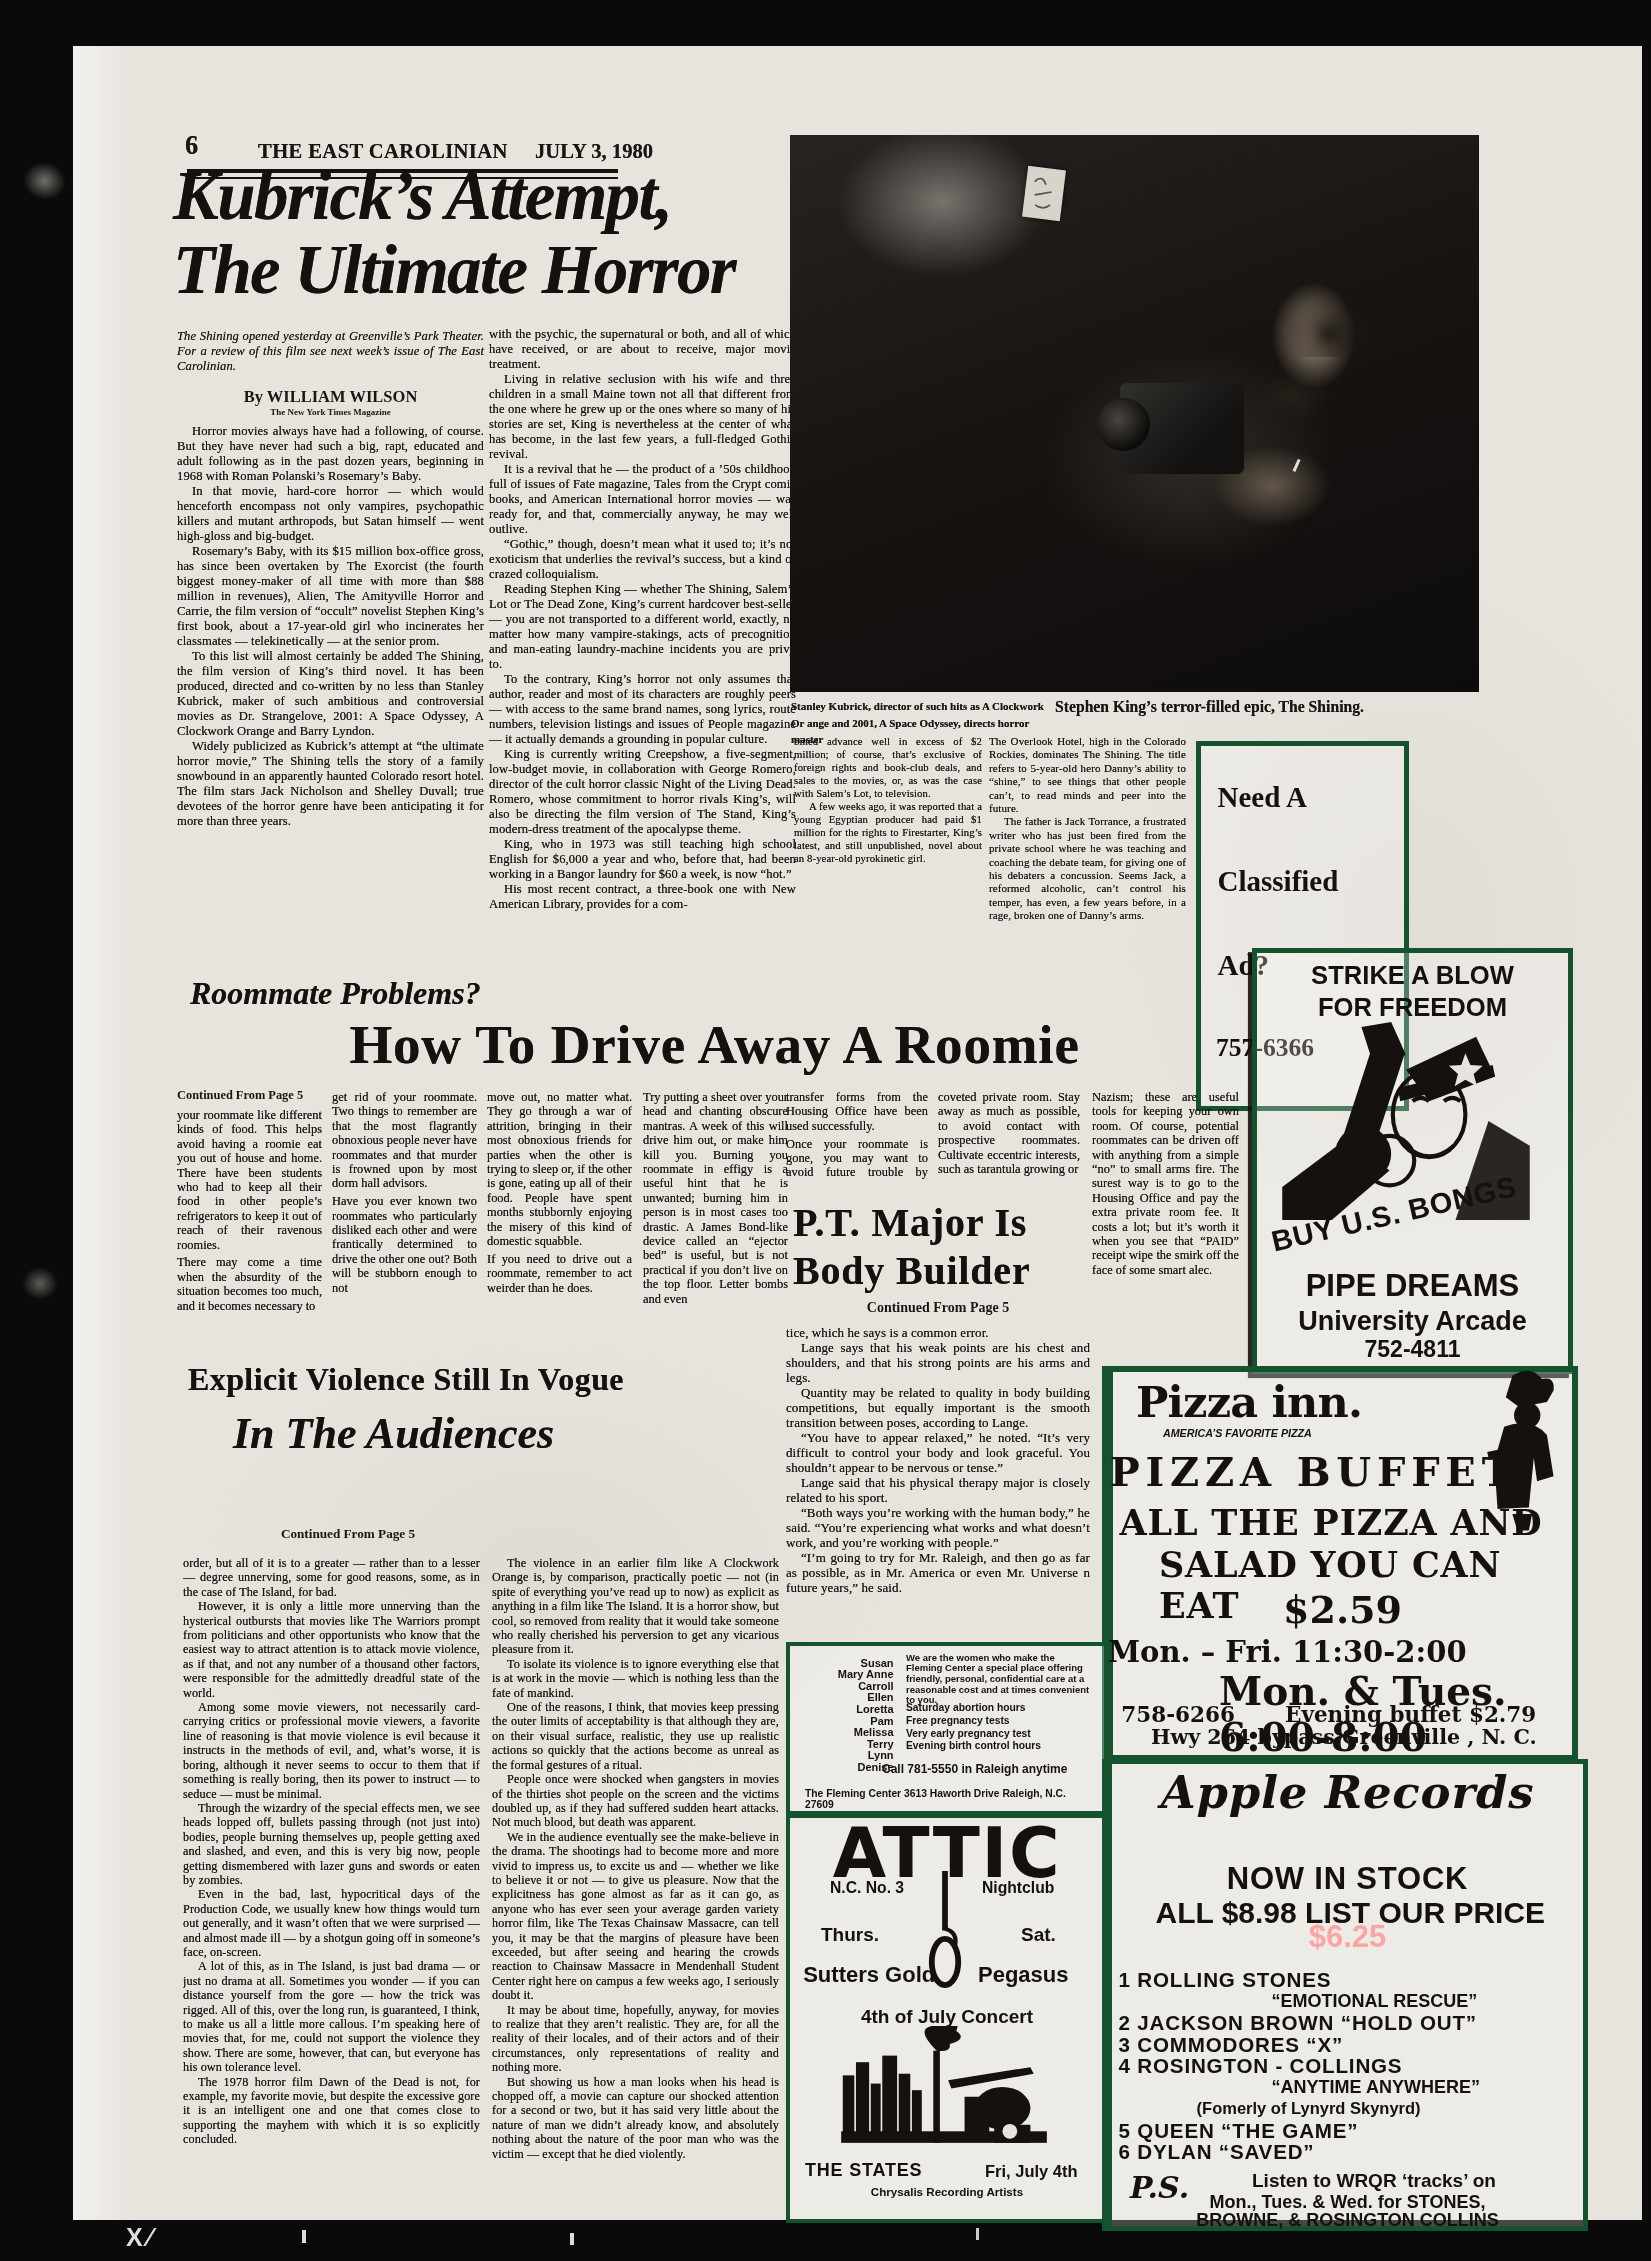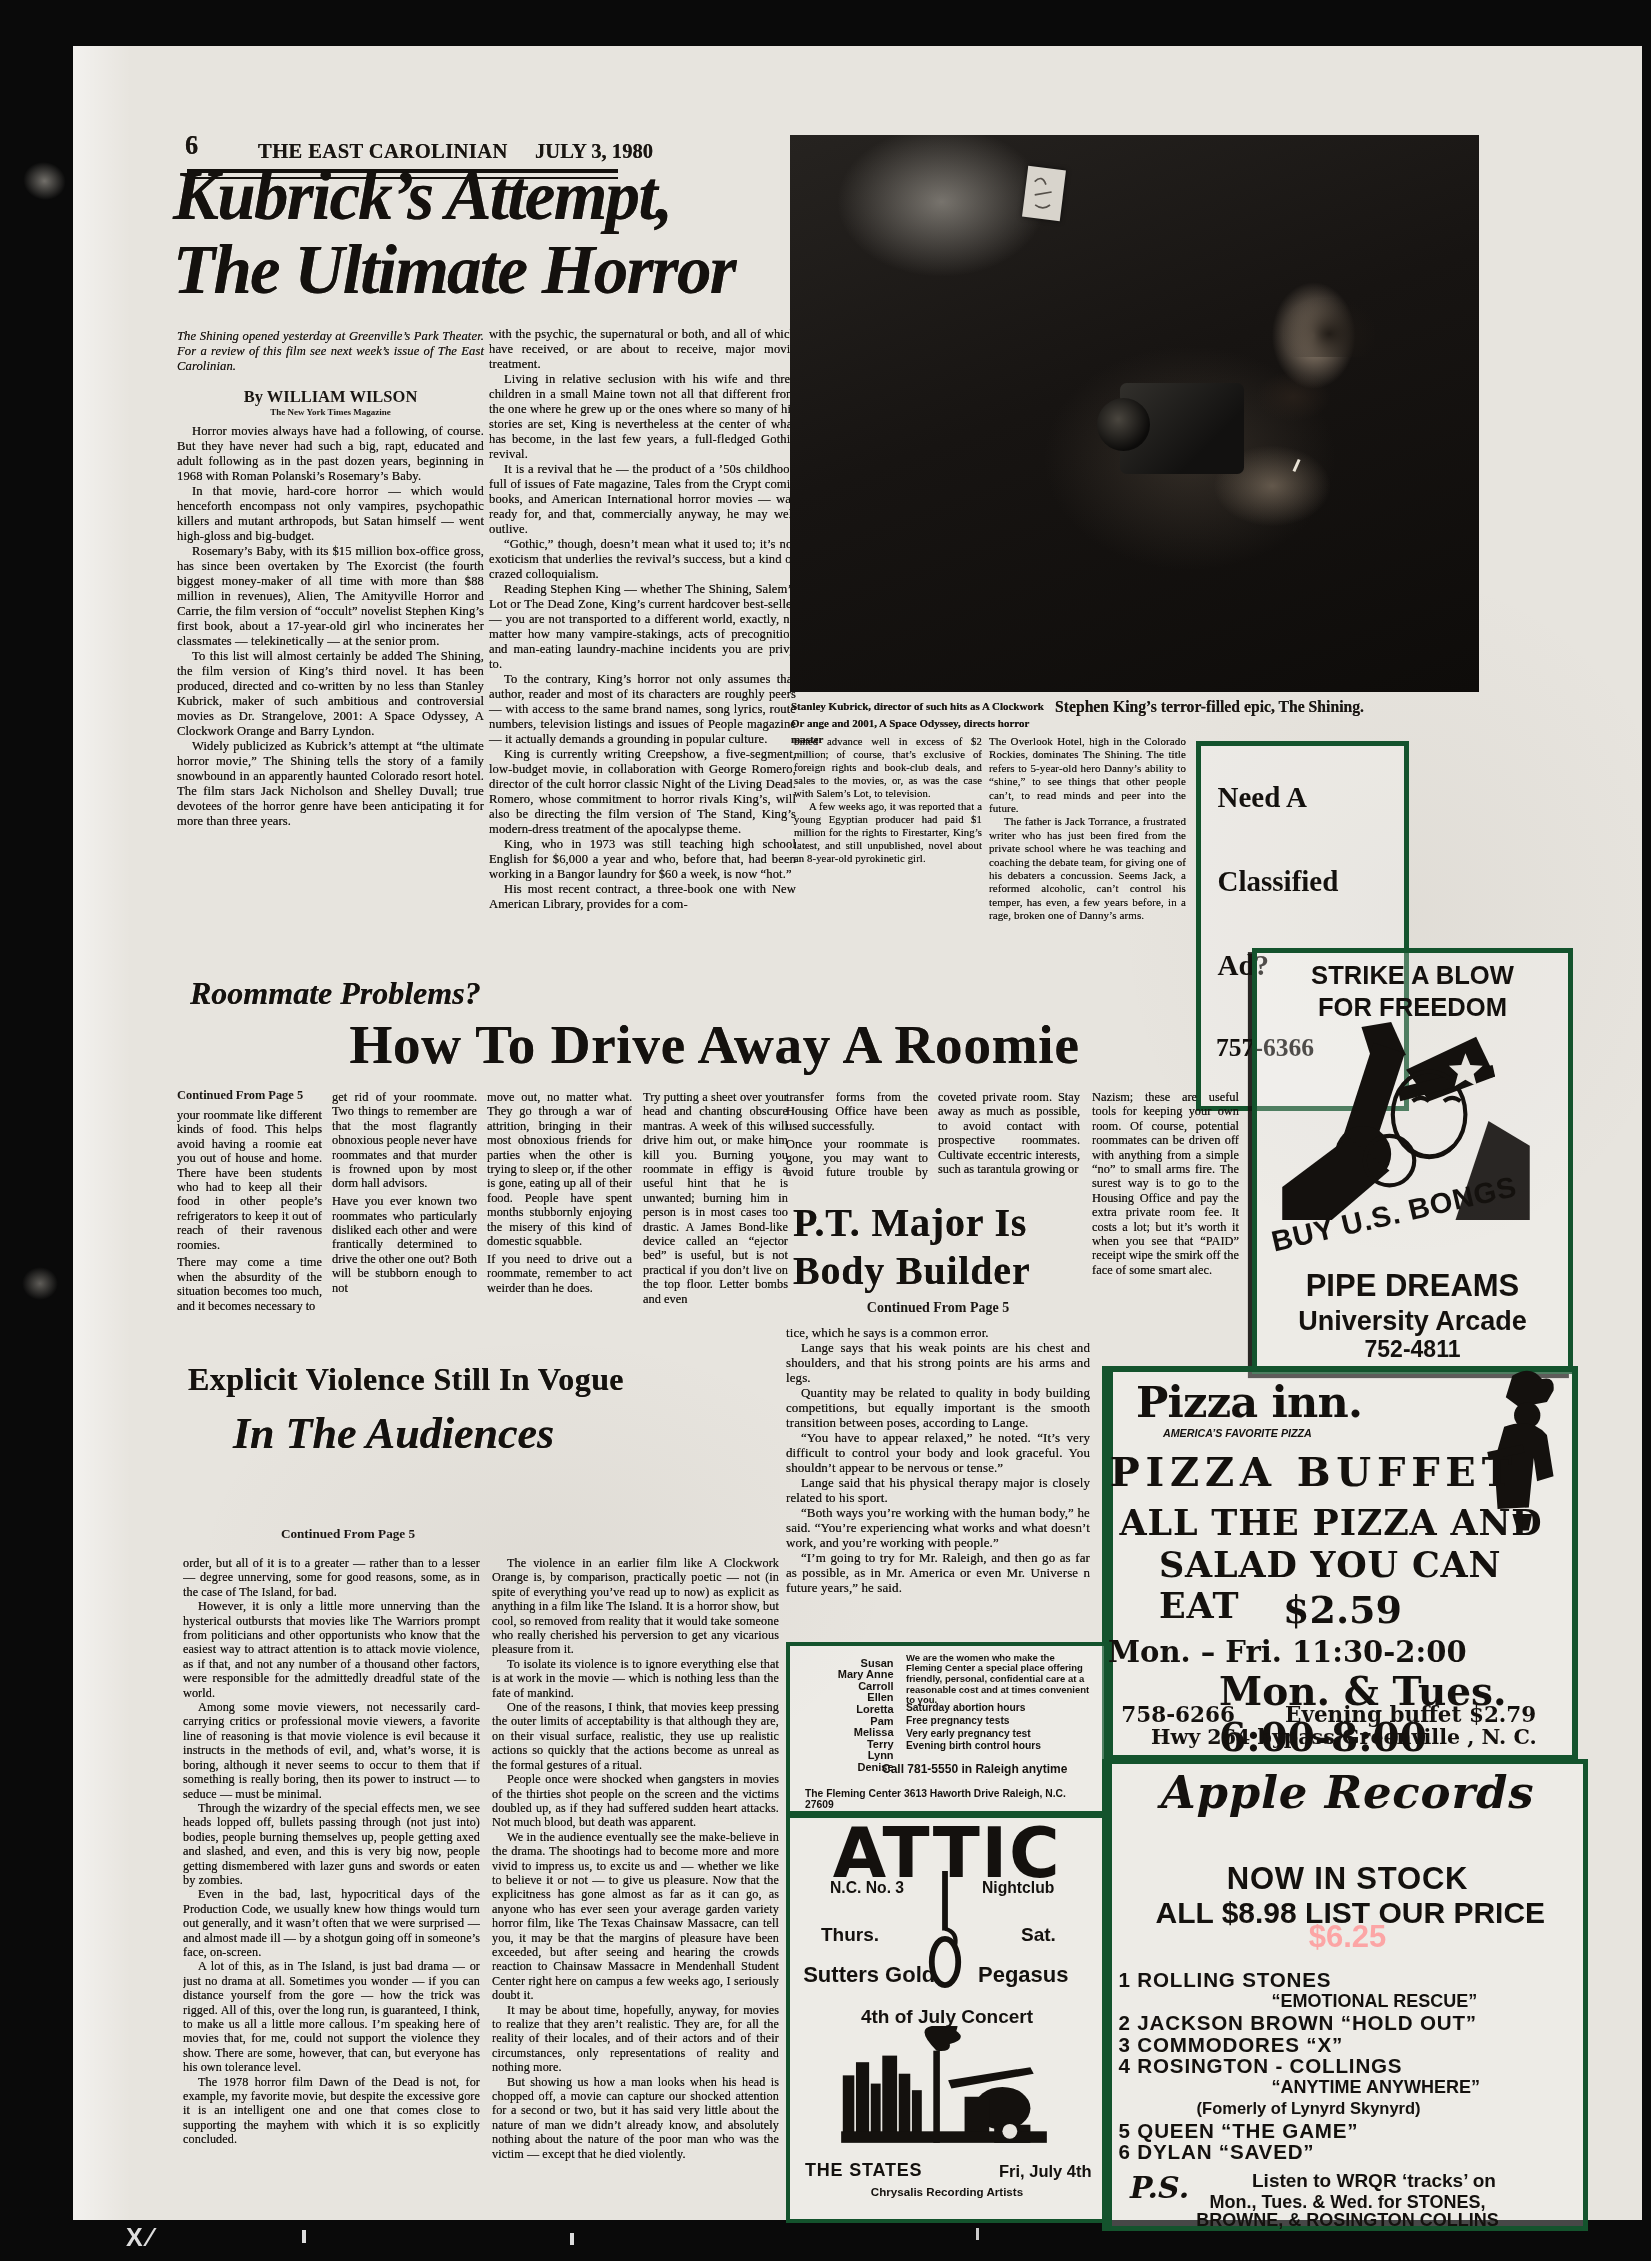--- a/index.html
+++ b/index.html
@@ -300,21 +300,21 @@
         <path d="M116 30 q-26 -26 -6 -30 q4 -12 18 -4 q18 -6 12 10 q14 10 -8 16 q2 10 -16 8 Z"></path>
         <path d="M130 66 L230 50 L234 58 L134 76 Z"></path>
         <ellipse cx="196" cy="100" rx="34" ry="26"></ellipse>
         <rect x="150" y="86" width="30" height="44"></rect>
         <rect x="186" y="120" width="44" height="22"></rect>
         <rect x="0" y="128" width="250" height="14"></rect>
         <circle cx="205" cy="128" r="9" fill="#e7e4de"></circle>
       </g>
     </svg>
     <div class="abs sans" style="left:15px;top:342px;font-size:18px;font-weight:bold;letter-spacing:0.8px;color:#14110e;">THE STATES</div>
-    <div class="abs sans" style="left:195px;top:344px;font-size:16.5px;font-weight:bold;color:#14110e;margin-left:14px;">Fri, July 4th</div>
+    <div class="abs sans" style="left:195px;top:344px;font-size:16.5px;font-weight:bold;color:#14110e;">Fri, July 4th</div>
     <div class="abs sans" style="left:0;top:367px;width:100%;text-align:center;font-size:11.6px;font-weight:bold;color:#14110e;">Chrysalis Recording Artists</div>
   </div>
 
   <div class="adbox" style="left:1102px;top:1759px;width:471px;height:462px;border-width:5px;border-left-width:10.7px;">
     <div class="abs dserif" style="left:0;top:1.7px;width:100%;text-align:center;font-size:45px;font-weight:bold;font-style:italic;letter-spacing:0.8px;color:#14110e;">Apple Records</div>
     <div class="abs sans" style="left:0;top:97px;width:100%;text-align:center;font-size:31px;font-weight:600;letter-spacing:0.8px;color:#14110e;">NOW IN STOCK</div>
     <div class="abs sans" style="left:-6.6px;top:132px;width:104%;text-align:center;font-size:30px;font-weight:600;color:#14110e;">ALL $8.98 LIST  OUR PRICE</div>
     <div class="abs sans" style="left:0;top:155px;width:100%;text-align:center;font-size:31px;font-weight:700;color:#fca5a5;">$6.25</div>
     <div class="abs ap-lines" style="left:6.6px;top:205px;width:446px;">
         <div class="ap-artist">1 ROLLING STONES</div>

